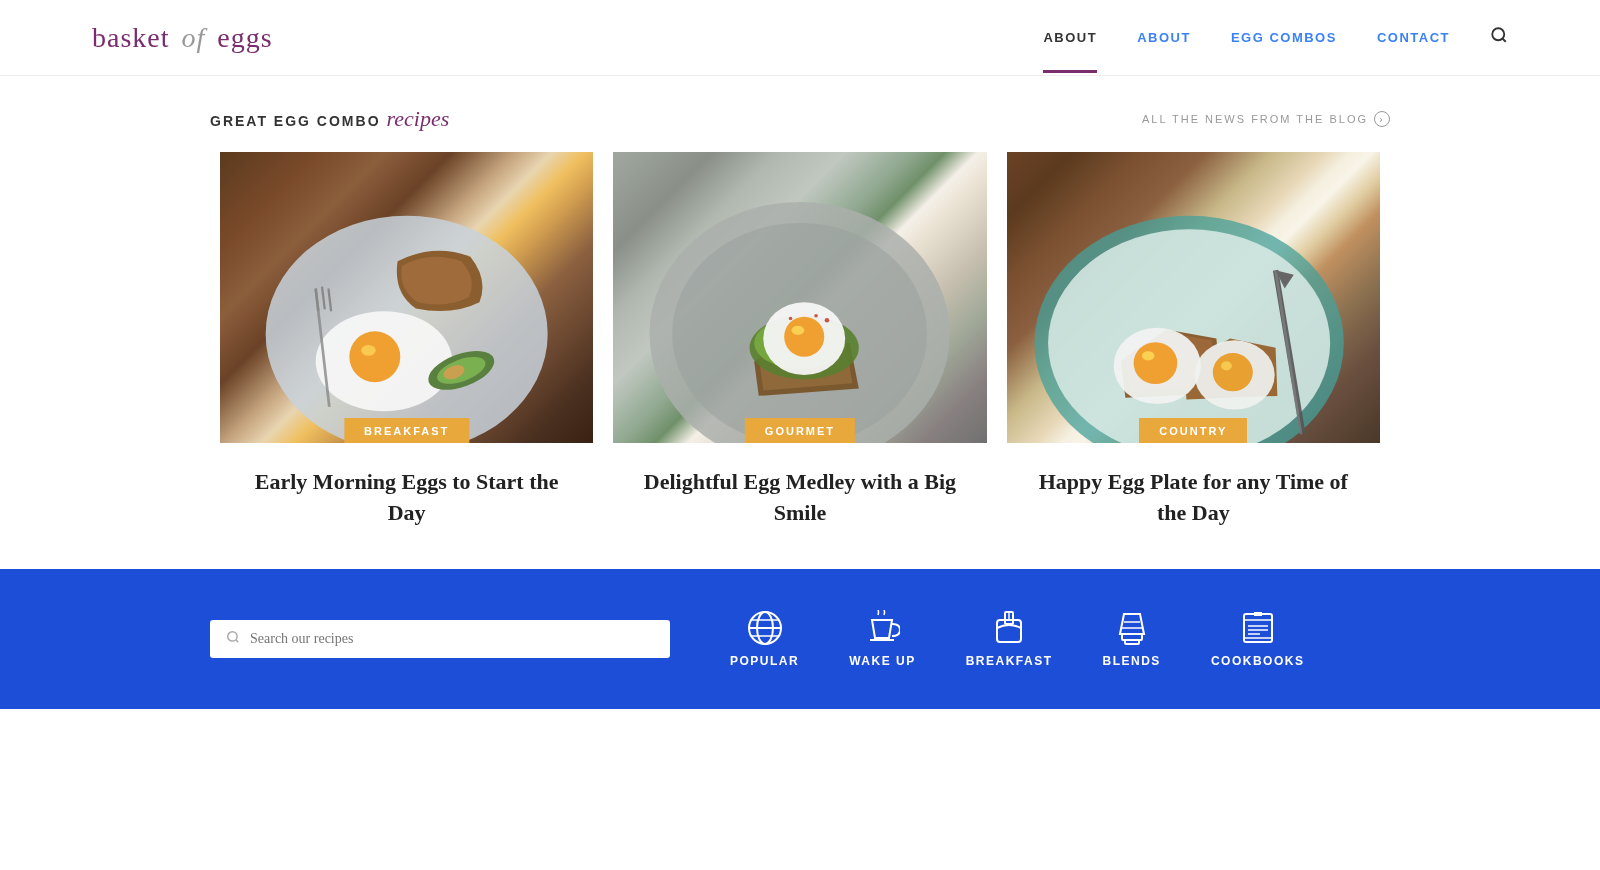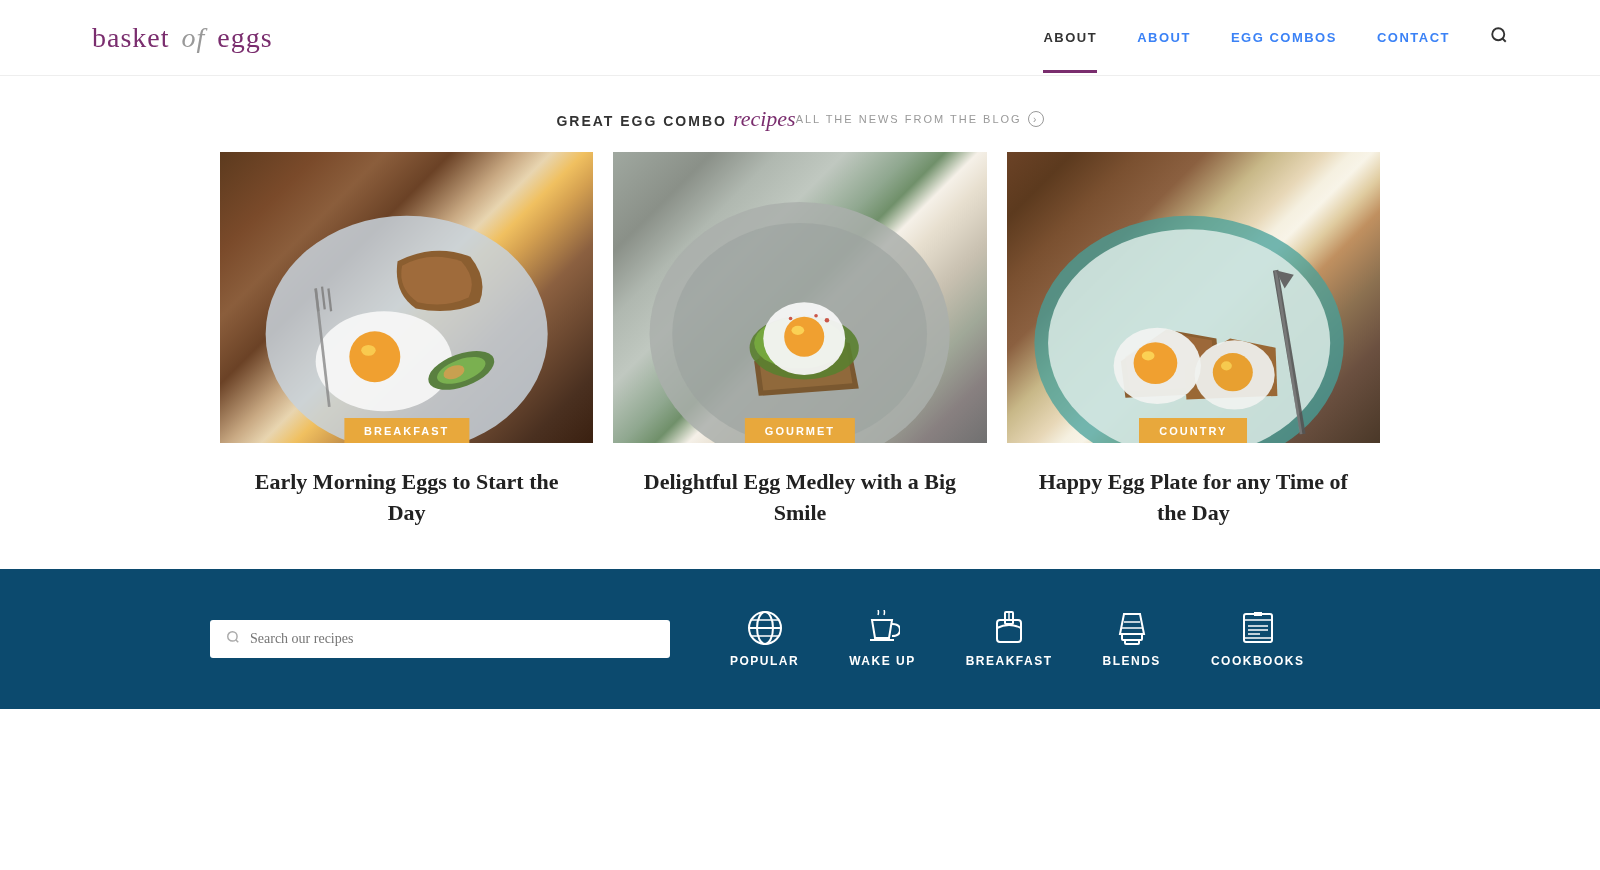--- a/index.html
+++ b/index.html
@@ -55,21 +55,21 @@
     }
     .search-icon-nav {
       cursor: pointer;
       color: #333;
       font-size: 18px;
     }
 
     
     .section-header {
       display: flex;
-      justify-content: center;
+      justify-content: space-between;
       align-items: center;
       padding: 30px 210px 20px 210px;
     }
     .section-title {
       font-family: Arial, sans-serif;
       font-size: 14px;
       font-weight: 700;
       letter-spacing: 2px;
       color: #333;
       text-transform: uppercase;
@@ -180,21 +180,21 @@
       text-align: center;
       font-family: 'Georgia', serif;
       font-size: 22px;
       color: #222;
       padding: 24px 20px 10px 20px;
       line-height: 1.4;
     }
 
     
     footer {
-      background: #0c4a6e;
+      background: #1d4ed8;
       height: 140px;
       display: flex;
       align-items: center;
       padding: 0 210px;
       gap: 60px;
     }
     .search-bar {
       display: flex;
       align-items: center;
       background: #fff;

